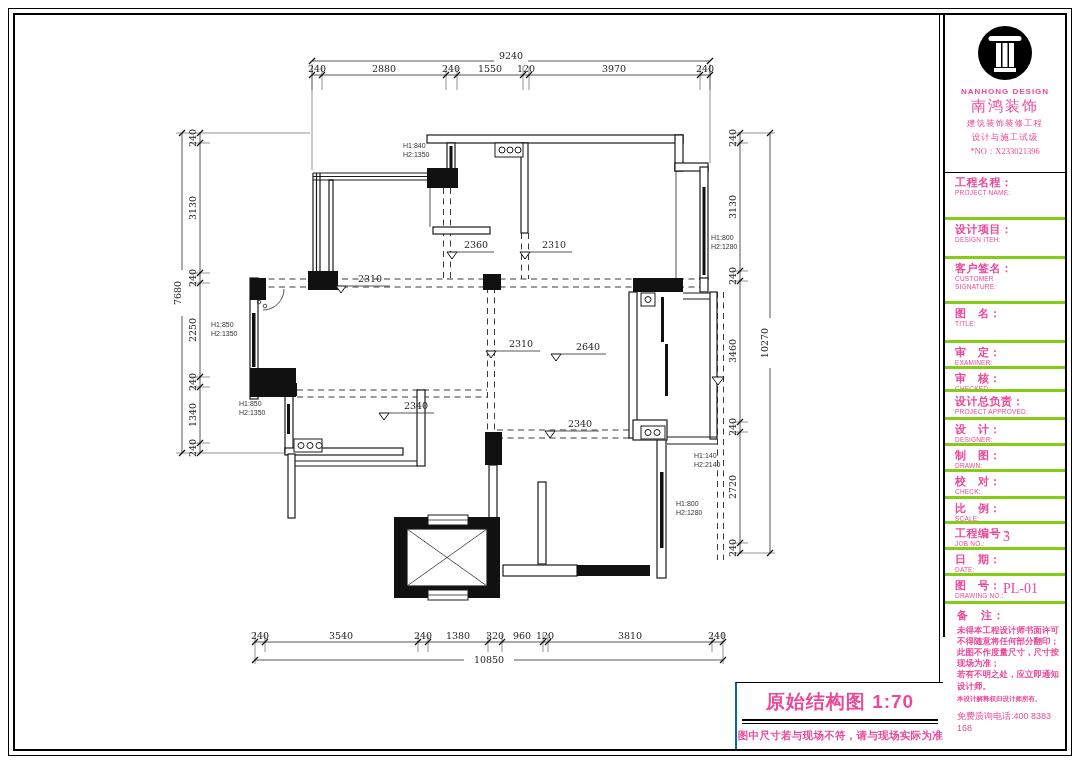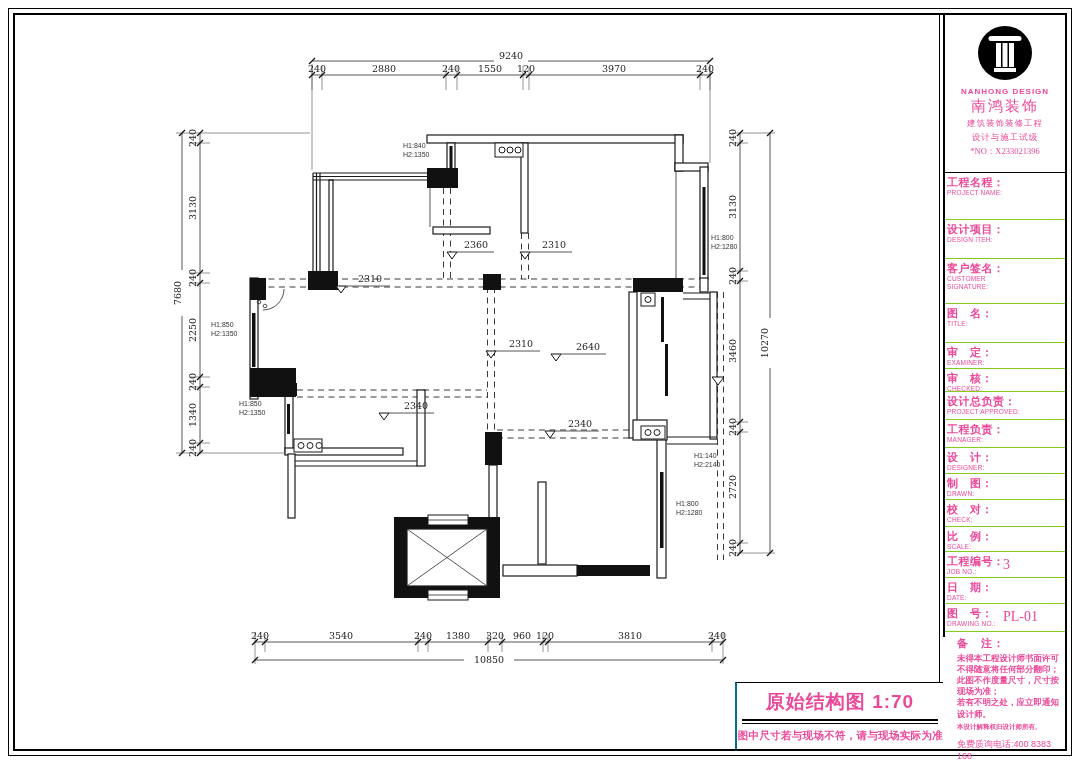--- a/index.html
+++ b/index.html
@@ -12,21 +12,21 @@
 
   
   .titleblock{position:absolute;left:943px;top:15px;width:122px;height:622px;
               border-left:2px solid #000;box-sizing:border-box;background:#fff;}
   .brand{height:158px;border-bottom:1px solid #000;box-sizing:border-box;text-align:center;overflow:hidden;}
   .logo-circle{width:54px;height:54px;margin:11px auto 3px;}
   .brand-en{font-size:8px;font-weight:bold;letter-spacing:1px;white-space:nowrap;}
   .brand-cn{font-size:15px;letter-spacing:2px;white-space:nowrap;margin-top:1px;}
   .brand-sub{font-size:8.5px;margin-top:2px;letter-spacing:1px;}
   .brand-no{font-size:8.5px;margin-top:2px;font-family:"Liberation Serif",serif;}
-  .tb-field{position:relative;border-bottom:1px solid #84cc16;box-sizing:border-box;padding:3px 0 0 2px;overflow:hidden;}
+  .tb-field{position:relative;border-bottom:3px solid #84cc16;box-sizing:border-box;padding:3px 0 0 10px;overflow:hidden;}
   .tb-cn{font-size:11px;font-weight:bold;letter-spacing:0.5px;line-height:1.15;}
   .tb-en{font-size:6.5px;letter-spacing:0.2px;line-height:1.25;max-width:78px;}
   .tb-value{position:absolute;left:58px;top:5px;font-family:"Liberation Serif",serif;font-size:14px;}
   .remark{padding:4px 5px 0 12px;font-size:8.5px;font-weight:bold;line-height:1.32;}
   .remark-label{font-size:11px;letter-spacing:1px;margin-bottom:2px;}
   .remark-fine{font-size:6.5px;margin-top:3px;}
   .remark-phone{font-size:9px;margin-top:8px;font-weight:normal;}
 
   
   .caption{position:absolute;left:735px;top:682px;width:208px;height:67px;
@@ -297,24 +297,20 @@
       <div class="tb-en">EXAMINER:</div>
     </div>
     <div class="tb-field" style="height:23px">
       <div class="tb-cn">审　核：</div>
       <div class="tb-en">CHECKED:</div>
     </div>
     <div class="tb-field" style="height:28px">
       <div class="tb-cn">设计总负责：</div>
       <div class="tb-en">PROJECT APPROVED:</div>
     </div>
-    <div class="tb-field" style="height:28px">
-      <div class="tb-cn">工程负责：</div>
-      <div class="tb-en">MANAGER:</div>
-    </div>
     <div class="tb-field" style="height:26px">
       <div class="tb-cn">设　计：</div>
       <div class="tb-en">DESIGNER:</div>
     </div>
     <div class="tb-field" style="height:26px">
       <div class="tb-cn">制　图：</div>
       <div class="tb-en">DRAWN:</div>
     </div>
     <div class="tb-field" style="height:27px">
       <div class="tb-cn">校　对：</div>

